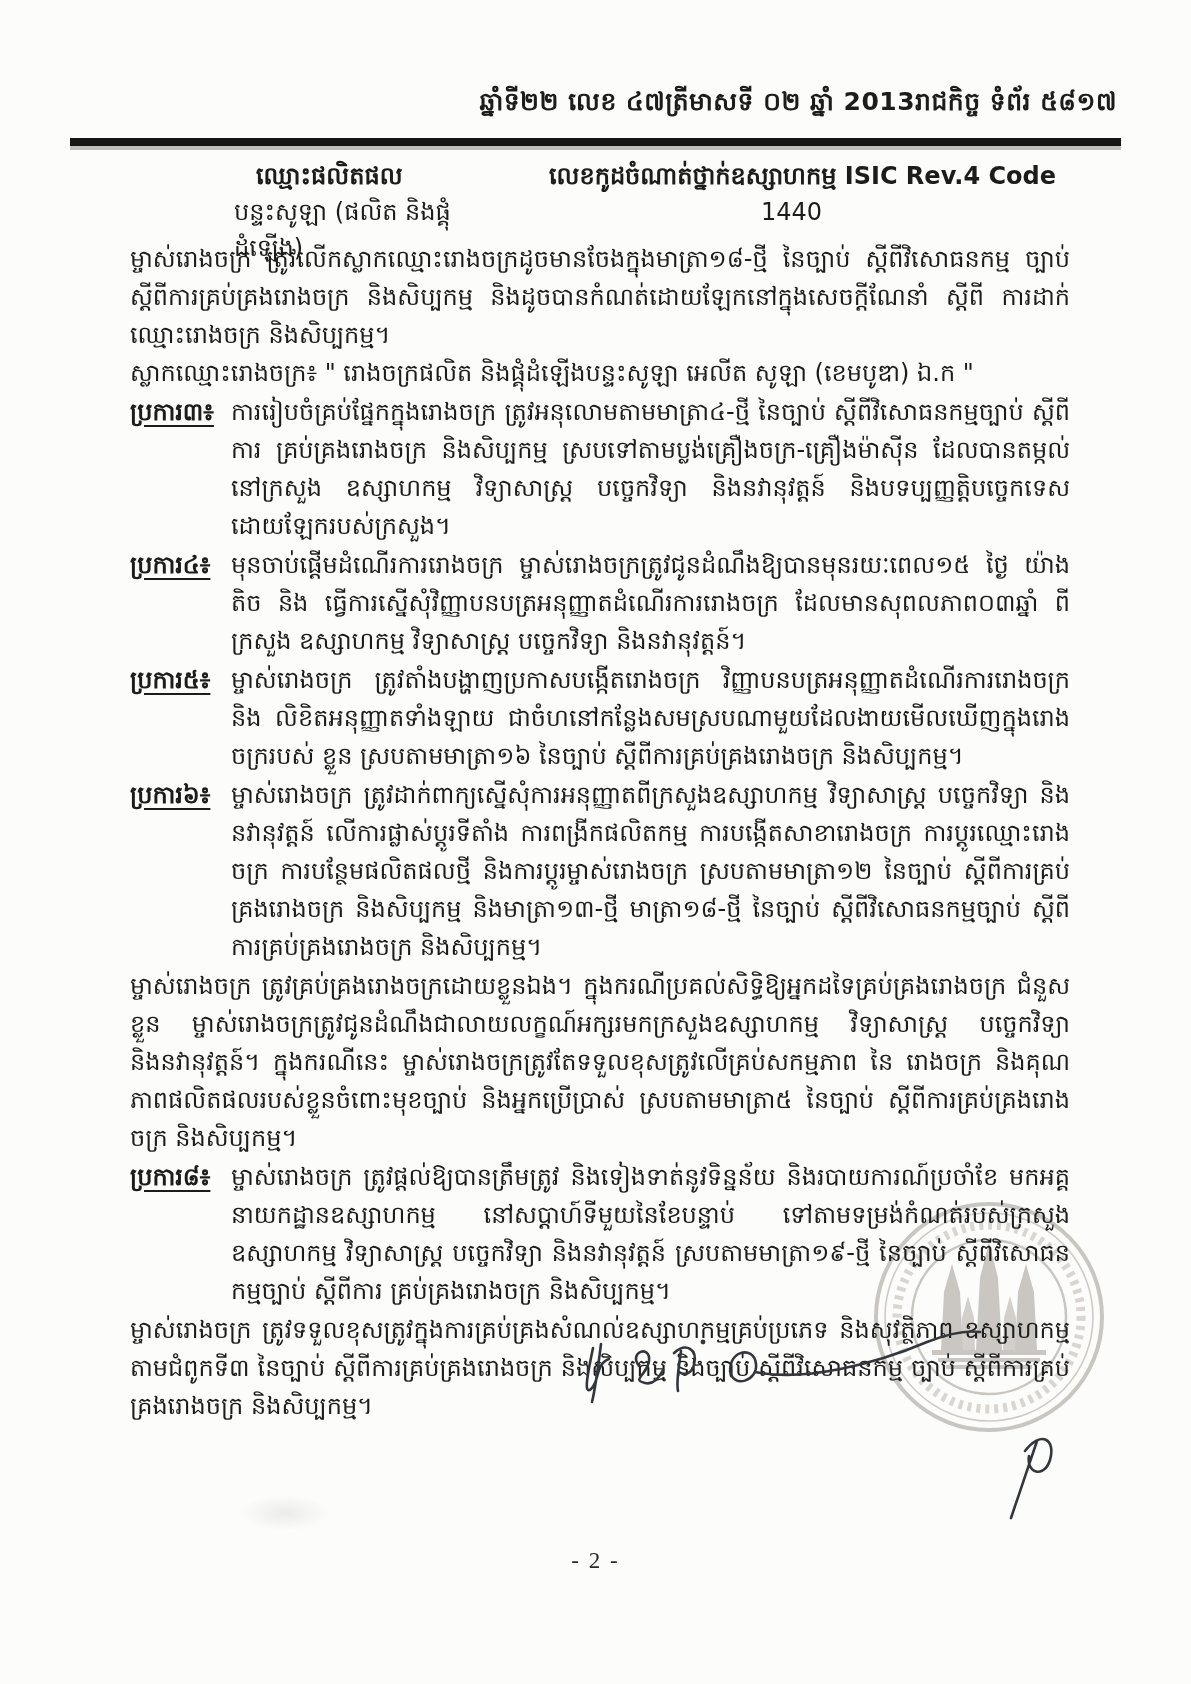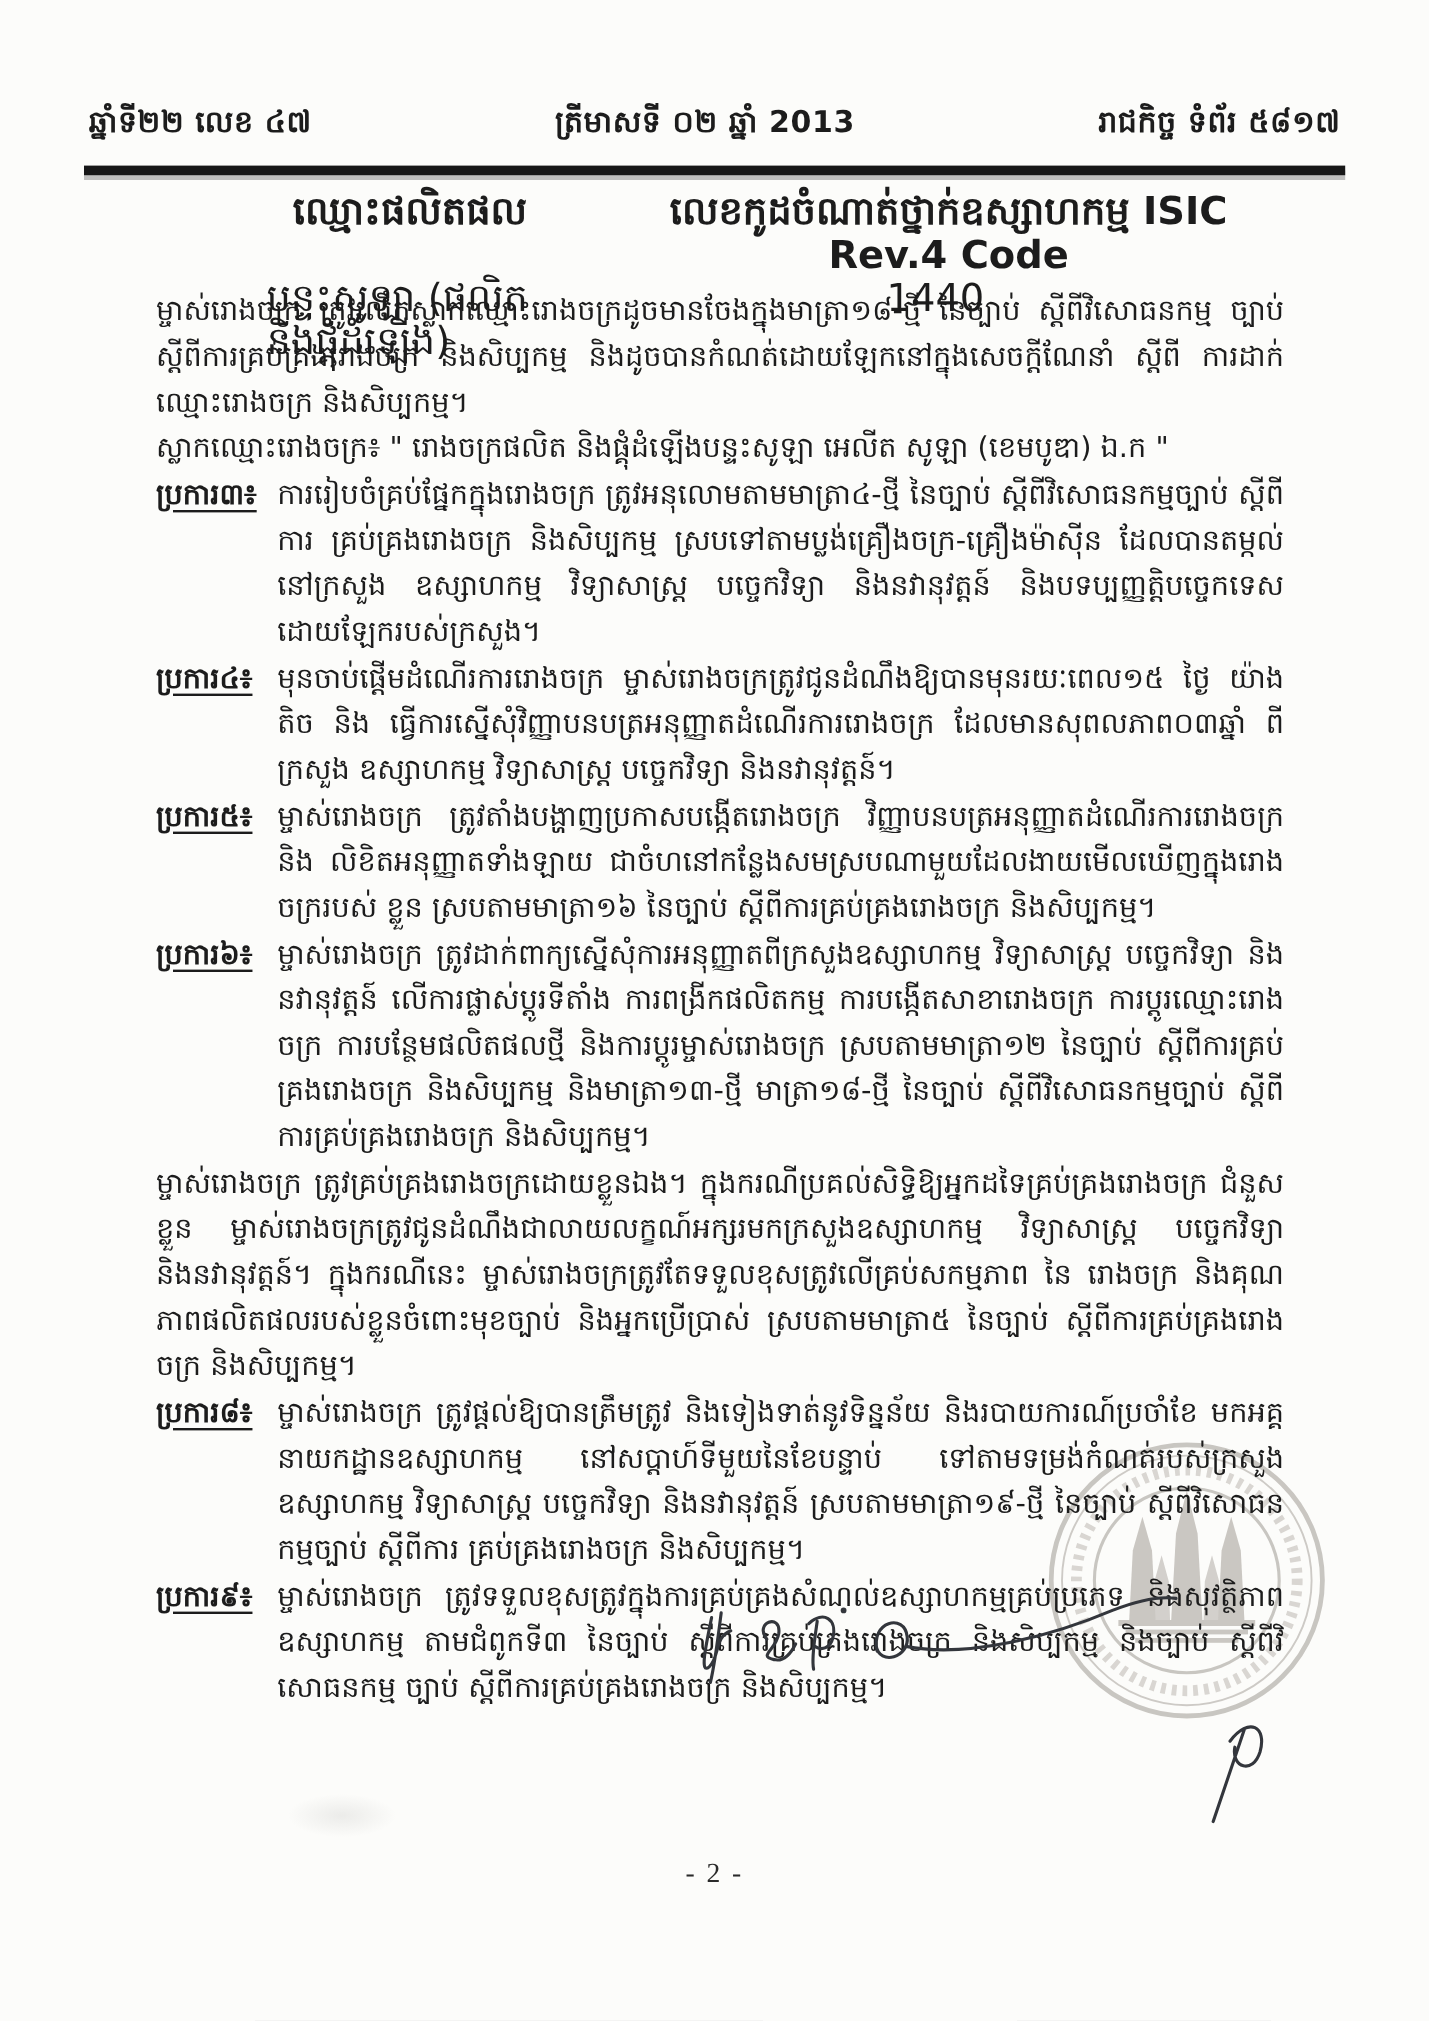--- a/index.html
+++ b/index.html
@@ -8,30 +8,30 @@
     width:1191px;height:1684px;
     margin:0 auto;
     background:#fcfcfa;
     font-family:"DejaVu Sans","Liberation Sans",sans-serif;
     color:#1c1c1c;
     overflow:hidden;
   }
   
   .hdr{
     position:absolute;top:86px;left:74px;right:74px;
-    display:flex;justify-content:space-between;align-items:baseline;
+    display:flex;justify-content:flex-end;align-items:baseline;
     font-size:25px;font-weight:bold;letter-spacing:.5px;
   }
   .hdr-rule{
     position:absolute;top:138px;left:70px;right:70px;height:8px;
     background:#171717;
     box-shadow:0 4px 0 rgba(140,140,140,.55);
   }
   
-  .table{position:absolute;top:158px;left:222px;width:850px;font-size:32px;line-height:36px;}
+  .table{position:absolute;top:158px;left:234px;width:850px;font-size:24px;line-height:36px;}
   .t-row{display:flex;}
   .t-c1{width:265px;}
   .t-head .t-c1{padding-left:22px;}
   .t-c2{flex:1;text-align:center;}
   .t-head{font-weight:bold;}
   
   .articles{position:absolute;top:240px;left:130px;width:940px;z-index:2;}
   .article{display:flex;margin-bottom:1px;}
   .a-label{
     width:101px;flex:0 0 101px;
@@ -116,21 +116,20 @@
           <p>ម្ចាស់រោងចក្រ ត្រូវគ្រប់គ្រងរោងចក្រដោយខ្លួនឯង។ ក្នុងករណីប្រគល់សិទ្ធិឱ្យអ្នកដទៃគ្រប់គ្រងរោងចក្រ ជំនួសខ្លួន ម្ចាស់រោងចក្រត្រូវជូនដំណឹងជាលាយលក្ខណ៍អក្សរមកក្រសួងឧស្សាហកម្ម វិទ្យាសាស្ត្រ បច្ចេកវិទ្យា និងនវានុវត្តន៍។ ក្នុងករណីនេះ ម្ចាស់រោងចក្រត្រូវតែទទួលខុសត្រូវលើគ្រប់សកម្មភាព នៃ រោងចក្រ និងគុណភាពផលិតផលរបស់ខ្លួនចំពោះមុខច្បាប់ និងអ្នកប្រើប្រាស់ ស្របតាមមាត្រា៥ នៃច្បាប់ ស្តីពីការគ្រប់គ្រងរោងចក្រ និងសិប្បកម្ម។</p>
         </div>
     </div>
     <div class="article">
       <div class="a-label">ប្រការ៨៖</div>
       <div class="a-body">
           <p>ម្ចាស់រោងចក្រ ត្រូវផ្តល់ឱ្យបានត្រឹមត្រូវ និងទៀងទាត់នូវទិន្នន័យ និងរបាយការណ៍ប្រចាំខែ មកអគ្គ នាយកដ្ឋានឧស្សាហកម្ម នៅសប្តាហ៍ទីមួយនៃខែបន្ទាប់ ទៅតាមទម្រង់កំណត់របស់ក្រសួងឧស្សាហកម្ម វិទ្យាសាស្ត្រ បច្ចេកវិទ្យា និងនវានុវត្តន៍ ស្របតាមមាត្រា១៩-ថ្មី នៃច្បាប់ ស្តីពីវិសោធនកម្មច្បាប់ ស្តីពីការ គ្រប់គ្រងរោងចក្រ និងសិប្បកម្ម។</p>
         </div>
     </div>
     <div class="article">
-      <div class="a-label">ប្រការ៩៖</div>
       <div class="a-body">
           <p>ម្ចាស់រោងចក្រ ត្រូវទទួលខុសត្រូវក្នុងការគ្រប់គ្រងសំណល់ឧស្សាហកម្មគ្រប់ប្រភេទ និងសុវត្ថិភាព ឧស្សាហកម្ម តាមជំពូកទី៣ នៃច្បាប់ ស្តីពីការគ្រប់គ្រងរោងចក្រ និងសិប្បកម្ម និងច្បាប់ ស្តីពីវិសោធនកម្ម ច្បាប់ ស្តីពីការគ្រប់គ្រងរោងចក្រ និងសិប្បកម្ម។</p>
         </div>
     </div>
   </section>
 
   <svg class="stamp" width="256" height="240" viewBox="0 0 256 240" fill="none">
     <circle cx="125" cy="117" r="113" stroke="#9f9a93" stroke-width="4"></circle>
     <circle cx="125" cy="117" r="104" stroke="#a8a39c" stroke-width="1.6"></circle>
     <circle cx="125" cy="117" r="92" stroke="#aba59e" stroke-width="9" stroke-dasharray="4 5" opacity="0.8"></circle>

